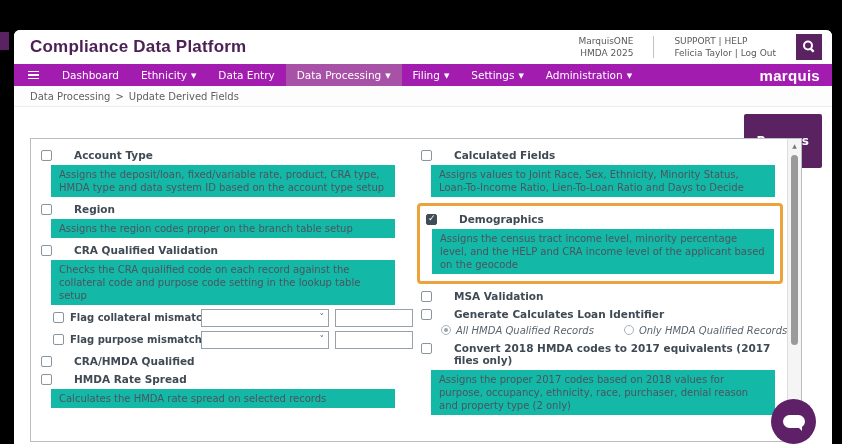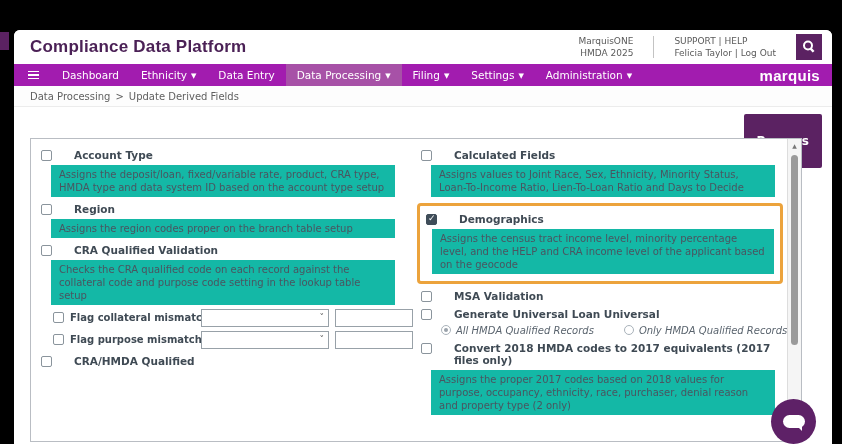--- a/index.html
+++ b/index.html
@@ -217,20 +217,28 @@
               </div>
             </div>
 
             <div class="section">
               <div class="sec-head">
                 <span class="checkbox"></span>
                 <span class="sec-title">CRA/HMDA Qualified</span>
               </div>
             </div>
 
+            <div class="section">
+              <div class="sec-head">
+                <span class="checkbox"></span>
+                <span class="sec-title">HMDA Rate Spread</span>
+              </div>
+              <div class="sec-desc">Calculates the HMDA rate spread on selected records</div>
+
+            </div>
 
           </div>
 
           <div class="col">
 
             <div class="section">
               <div class="sec-head">
                 <span class="checkbox"></span>
                 <span class="sec-title">Calculated Fields</span>
               </div>
@@ -250,21 +258,21 @@
             <div class="section">
               <div class="sec-head">
                 <span class="checkbox"></span>
                 <span class="sec-title">MSA Validation</span>
               </div>
             </div>
 
             <div class="section">
               <div class="sec-head">
                 <span class="checkbox"></span>
-                <span class="sec-title">Generate Universal Loan Universal</span>
+                <span class="sec-title">Generate Calculates Loan Identifier</span>
               </div>
               <div class="radio-row">
                 <span class="radio-opt">
                   <span class="radio selected"></span>
                   <span class="radio-label">All HMDA Qualified Records</span>
                 </span>
                 <span class="radio-opt">
                   <span class="radio"></span>
                   <span class="radio-label">Only HMDA Qualified Records with no existing ULI</span>
                 </span>

